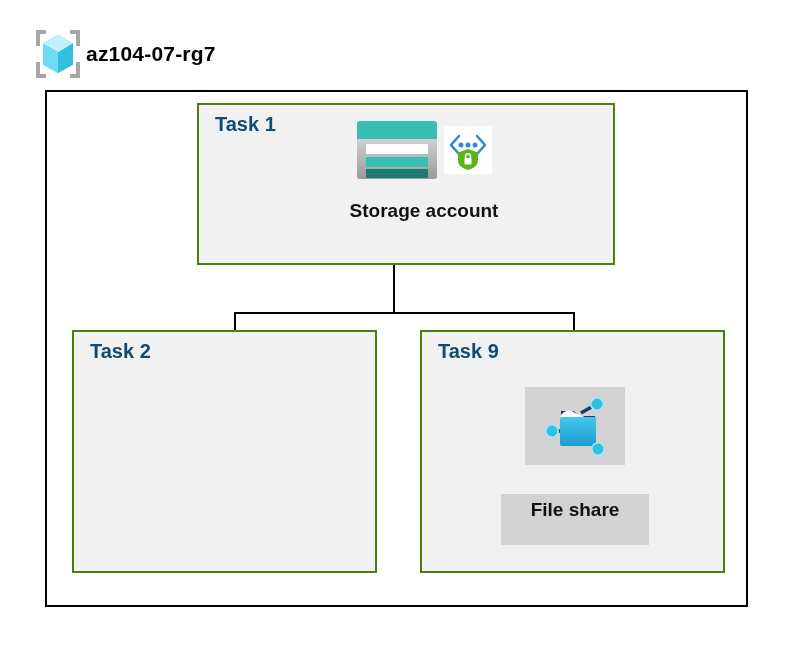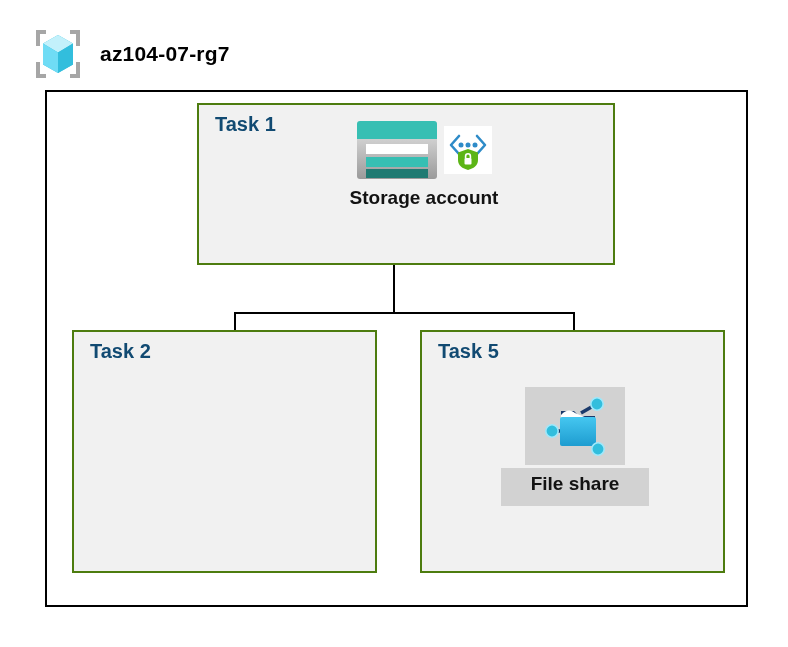--- a/index.html
+++ b/index.html
@@ -16,21 +16,20 @@
   }
 
   
   #rg-header {
     position: absolute;
     left: 30px;
     top: 26px;
     height: 56px;
     display: flex;
     align-items: center;
-    gap: 14px;
   }
   #rg-icon {
     width: 56px;
     height: 56px;
     display: block;
   }
   #rg-title {
     font-size: 21px;
     font-weight: bold;
     color: #000000;
@@ -70,20 +69,21 @@
     color: #114a72;
     white-space: nowrap;
   }
 
   
   .resource {
     position: absolute;
     display: flex;
     flex-direction: column;
     align-items: center;
+    gap: 13px;
   }
   .resource-icons {
     display: flex;
     align-items: center;
     justify-content: center;
     gap: 6px;
   }
   .resource-label {
     font-size: 19px;
     font-weight: bold;
@@ -102,22 +102,22 @@
   #fileshare-resource { left: 78px; top: 55px; width: 150px; }
   #fileshare-icon-plate {
     background: #d2d2d2;
     padding: 6px 16px 4px 16px;
     display: flex;
     align-items: center;
     justify-content: center;
   }
   #fileshare-label-plate {
     background: #d2d2d2;
-    padding: 5px 30px 11px 30px;
-    margin-top: 3px;
+    padding: 5px 30px 24px 30px;
+    margin-top: 16px;
   }
   #fileshare-label-plate .resource-label { margin-top: 0; }
 
   
   .connector {
     position: absolute;
     background: #000000;
   }
   
   #conn-stem   { left: 393px; top: 225px; width: 2px;  height: 89px; }
@@ -192,21 +192,21 @@
     <div class="resource-label">Storage account</div>
   </div>
 </div>
 
 <div class="task-panel" id="task2-panel">
   <div class="task-label">Task 2</div>
 
 </div>
 
 <div class="task-panel" id="task3-panel">
-  <div class="task-label">Task 5</div>
+  <div class="task-label">Task 9</div>
 
   <div class="resource" id="fileshare-resource">
     <div id="fileshare-icon-plate" class="resource-icons">
       <svg width="68" height="68" viewBox="0 0 68 68">
         <defs>
           <linearGradient id="fsFolder" x1="0" y1="0" x2="0" y2="1">
             <stop offset="0" stop-color="#45c7f0"></stop>
             <stop offset="1" stop-color="#1e9cd0"></stop>
           </linearGradient>
         </defs>

